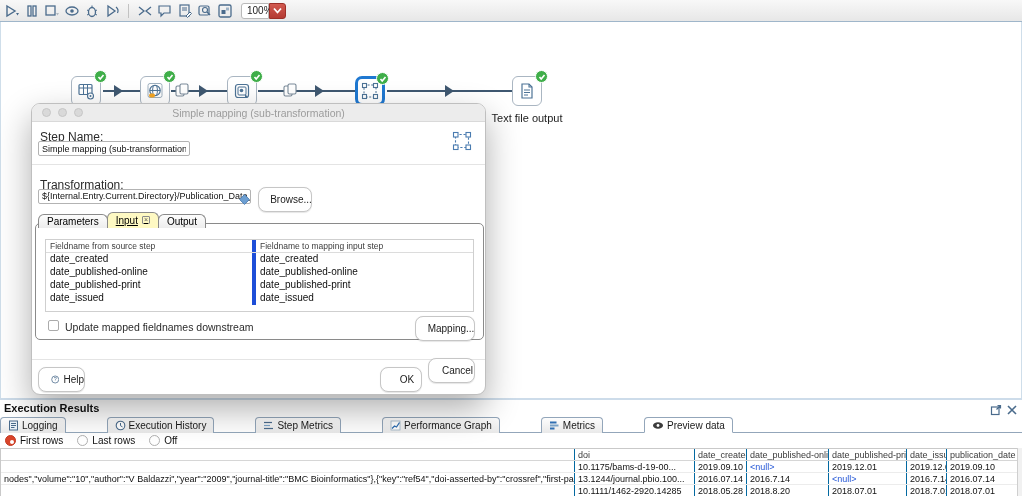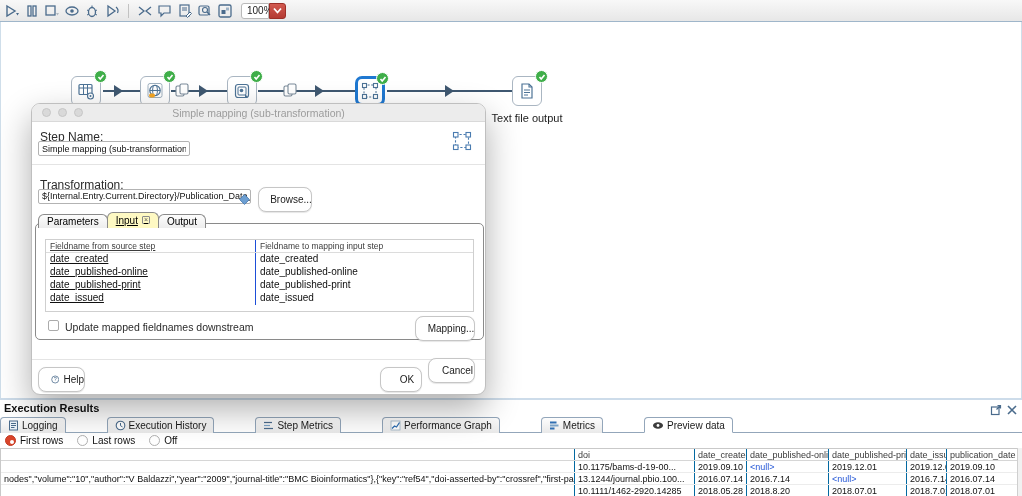--- a/index.html
+++ b/index.html
@@ -60,21 +60,21 @@
     display:flex; align-items:center; gap:4px; }
   .dlg-tab.selected { background:#fef9c3; height:16px; margin-top:-2px; position:relative; z-index:3;text-decoration:underline; }
   .x-box { width:8px; height:8px; border:1px solid #8a8a8a; font-size:7px; line-height:6px; text-align:center;
     color:#555; border-radius:1px; }
 
   .map-table { position:absolute; left:13px; top:135px; width:429px; height:73px; border:1px solid #cfcfcf; }
   .map-head { display:flex; height:13px; border-bottom:1px solid #dcdcdc; }
   .map-head div { font-size:8.5px; color:#3c3c3c; padding:1px 4px; }
   .map-row { display:flex; height:13px; }
   .map-row div { font-size:10px; color:#101010; padding:0 4px; white-space:nowrap; overflow:hidden; }
-  .mc1 { width:210px; border-right:1px solid #1d4ed8; flex:none;text-decoration:underline; }
+  .mc1 { width:210px; border-right:4px solid #1d4ed8; flex:none; }
   .mc2 { flex:1; }
 
   .chk { position:absolute; width:11px; height:11px; border:1px solid #ababab; border-radius:2px; background:#fff; }
 
   
   .sash { position:absolute; left:0; top:398px; width:1022px; height:2px; background:#cddcea; }
   .exec { position:absolute; left:0; top:400px; width:1022px; height:96px; background:#fff; }
   .exec-title { position:absolute; left:4px; top:2px; font-size:11px; font-weight:bold; color:#111; }
   .exec-winbtns { position:absolute; right:4px; top:2px; display:flex; gap:4px; }
   .exec-tabs { position:absolute; left:0; top:16px; width:1022px; height:17px; display:flex; align-items:flex-end;

